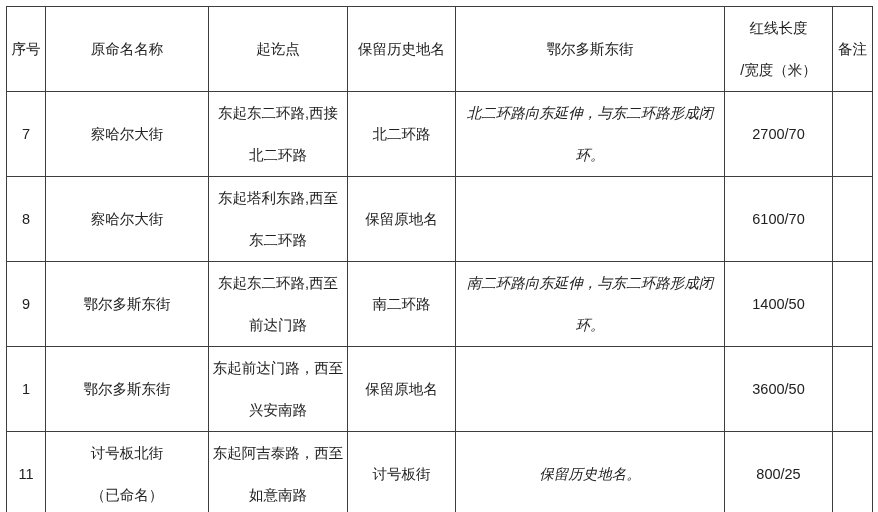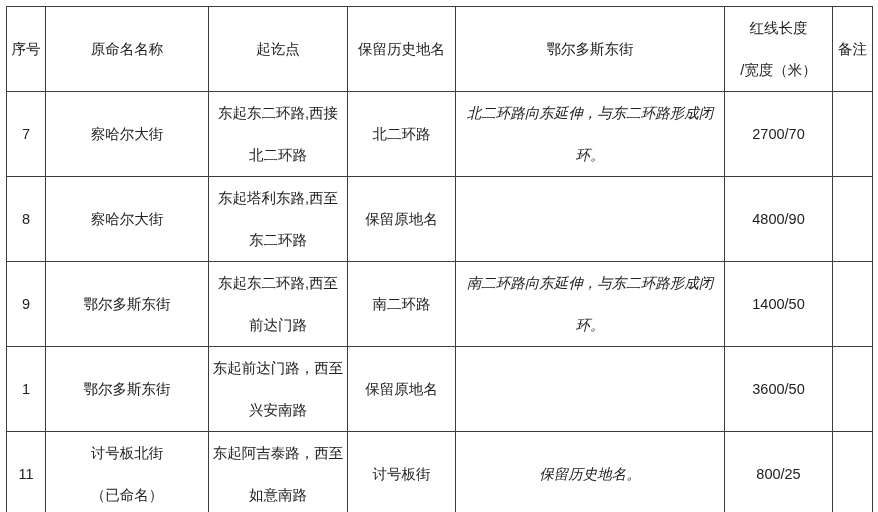--- a/index.html
+++ b/index.html
@@ -88,21 +88,21 @@
         <td>2700/70</td>
         <td></td>
       </tr>
       <tr>
         <td>8</td>
         <td>察哈尔大街</td>
         <td class="cell-left">东起塔利东路,西至
 东二环路</td>
         <td>保留原地名</td>
         <td class="cell-left cell-reason"></td>
-        <td>4800/90</td>
+        <td>6100/70</td>
         <td></td>
       </tr>
       <tr>
         <td>9</td>
         <td>鄂尔多斯东街</td>
         <td class="cell-left">东起东二环路,西至
 前达门路</td>
         <td>南二环路</td>
         <td class="cell-left cell-reason">南二环路向东延伸，与东二环路形成闭环。</td>
         <td>1400/50</td>

